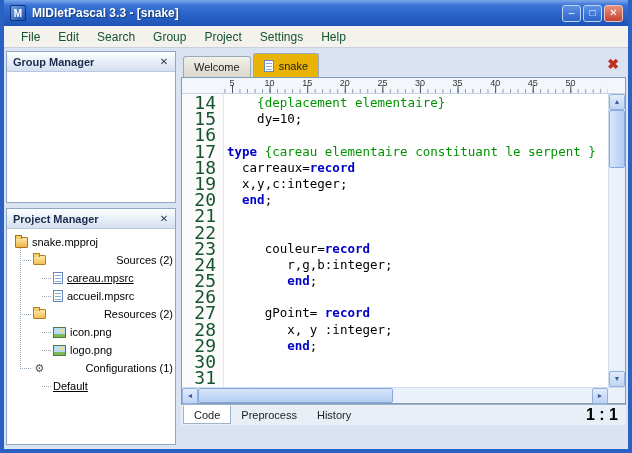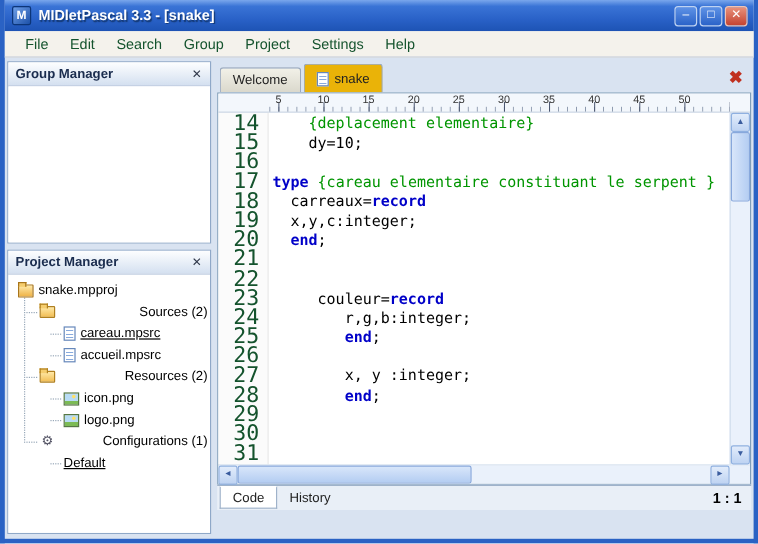--- a/index.html
+++ b/index.html
@@ -113,21 +113,21 @@
   .hscroll{flex:1;position:relative;background:#EAF1FB;display:flex;justify-content:space-between;}
   .hthumb{position:absolute;left:16px;top:0;width:195px;height:15px;border-radius:2px;
     background:linear-gradient(180deg,#D8E6FA,#B4CDF2);border:1px solid #88A8DC;}
   .scroll-corner{width:17px;flex:none;background:#EAF1FB;}
 
   
   .bottom-tabbar{height:21px;flex:none;background:#E9EFF7;border-top:1px solid #9FB2CA;
     display:flex;align-items:center;padding-left:2px;margin-right:2px;}
   .btab{font-size:11px;height:19px;display:flex;align-items:center;padding:0 10px;color:#222;white-space:nowrap;}
   .btab.active{background:#fff;border:1px solid #9FB2CA;border-top-color:#fff;margin-top:-1px;}
-  .cursor-pos{margin-left:auto;margin-right:8px;font-weight:bold;font-size:12px;color:#000;}
+  .cursor-pos{margin-left:auto;margin-right:8px;font-weight:bold;font-size:16px;color:#000;}
   .bottom-filler{flex:1;}
 </style>
 </head>
 <body>
 
 <div class="window">
 
   <div class="titlebar">
     <div class="app-icon">M</div>
     <div class="title-text">MIDletPascal 3.3  - [snake]</div>
@@ -266,20 +266,21 @@
               <div class="cline"><span class="t-k">type</span><span class="t-p"> </span><span class="t-c">{careau elementaire constituant le serpent }</span></div>
               <div class="cline"><span class="t-p">  carreaux=</span><span class="t-k">record</span></div>
               <div class="cline"><span class="t-p">  x,y,c:integer;</span></div>
               <div class="cline"><span class="t-p">  </span><span class="t-k">end</span><span class="t-p">;</span></div>
               <div class="cline"></div>
               <div class="cline"></div>
               <div class="cline"><span class="t-p">     couleur=</span><span class="t-k">record</span></div>
               <div class="cline"><span class="t-p">        r,g,b:integer;</span></div>
               <div class="cline"><span class="t-p">        </span><span class="t-k">end</span><span class="t-p">;</span></div>
               <div class="cline"></div>
+              <div class="cline"><span class="t-p">     gPoint= </span><span class="t-k">record</span></div>
               <div class="cline"><span class="t-p">        x, y :integer;</span></div>
               <div class="cline"><span class="t-p">        </span><span class="t-k">end</span><span class="t-p">;</span></div>
               <div class="cline"></div>
             </div>
           <div class="vscroll">
             <div class="sbtn">▲</div>
             <div class="vthumb"></div>
             <div class="sbtn">▼</div>
           </div>
         </div>
@@ -291,20 +292,21 @@
             <div class="sbtn">►</div>
           </div>
           <div class="scroll-corner"></div>
         </div>
 
       </div>
 
       <div class="bottom-tabbar">
         <div class="btabs" style="display:flex;align-items:center;">
             <div class="btab active">Code</div>
+            <div class="btab">Preprocess</div>
             <div class="btab">History</div>
           </div>
         <span class="cursor-pos">1 : 1</span>
       </div>
 
       <div class="bottom-filler"></div>
 
     </div>
   </div>
 </div>

